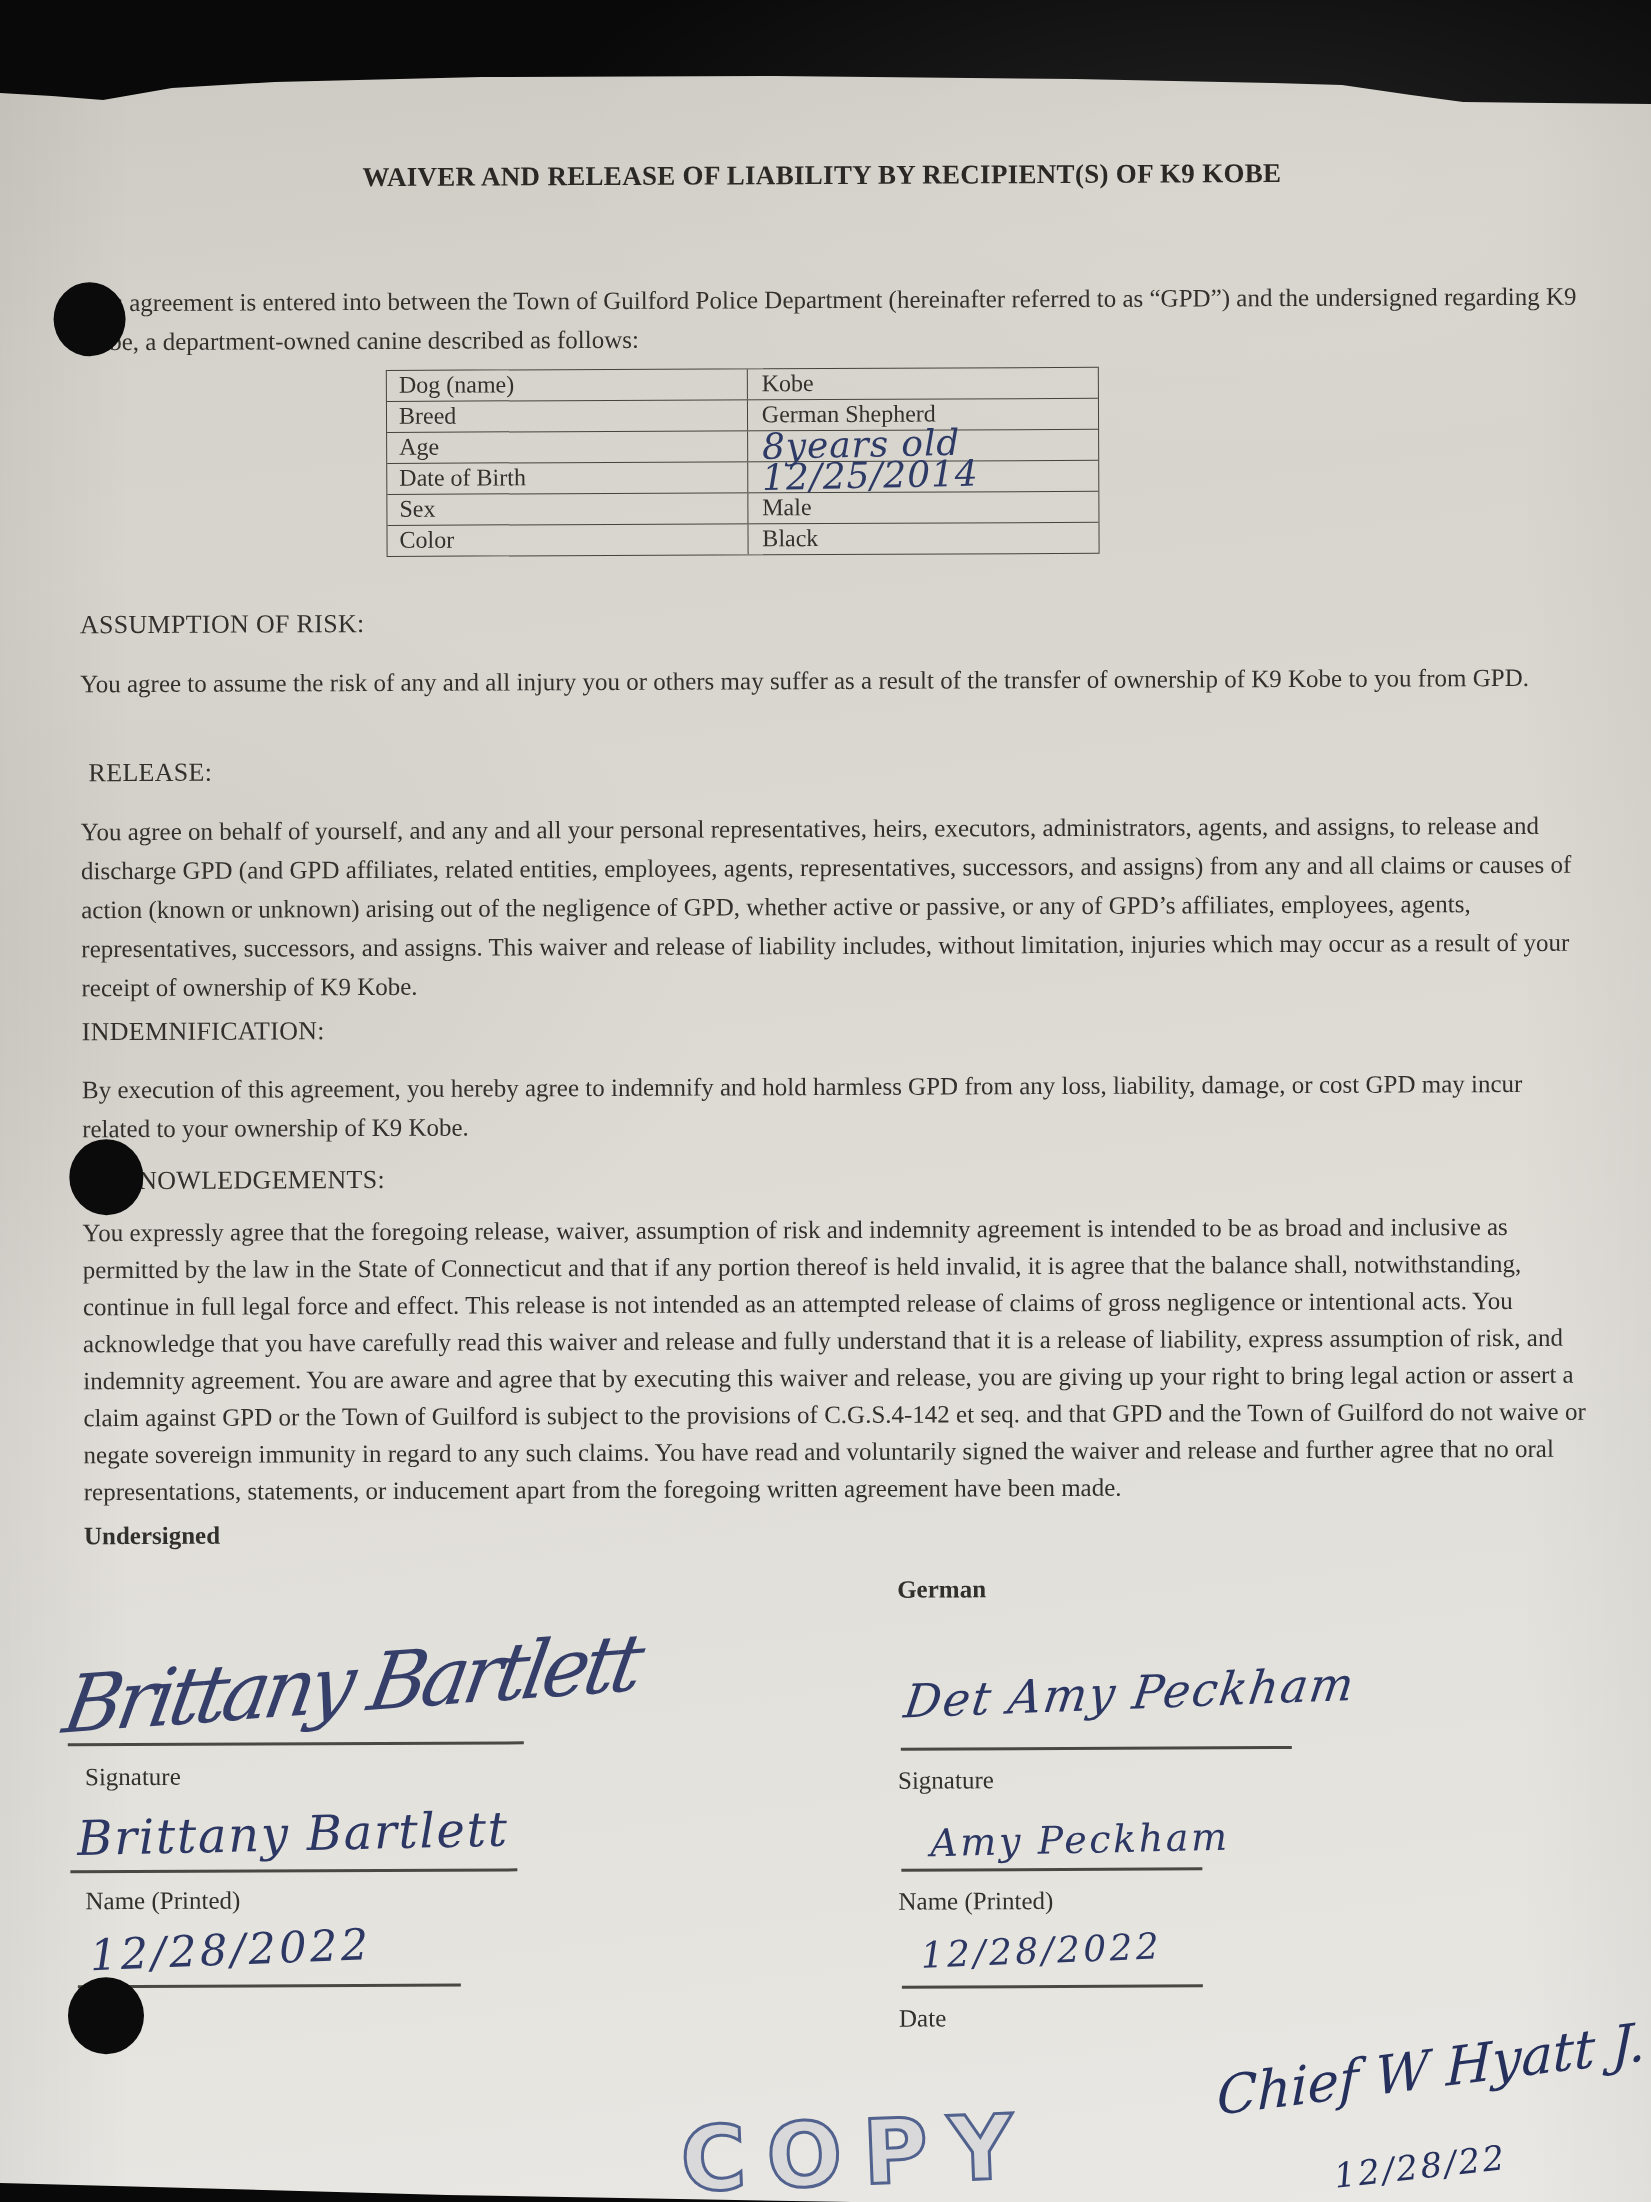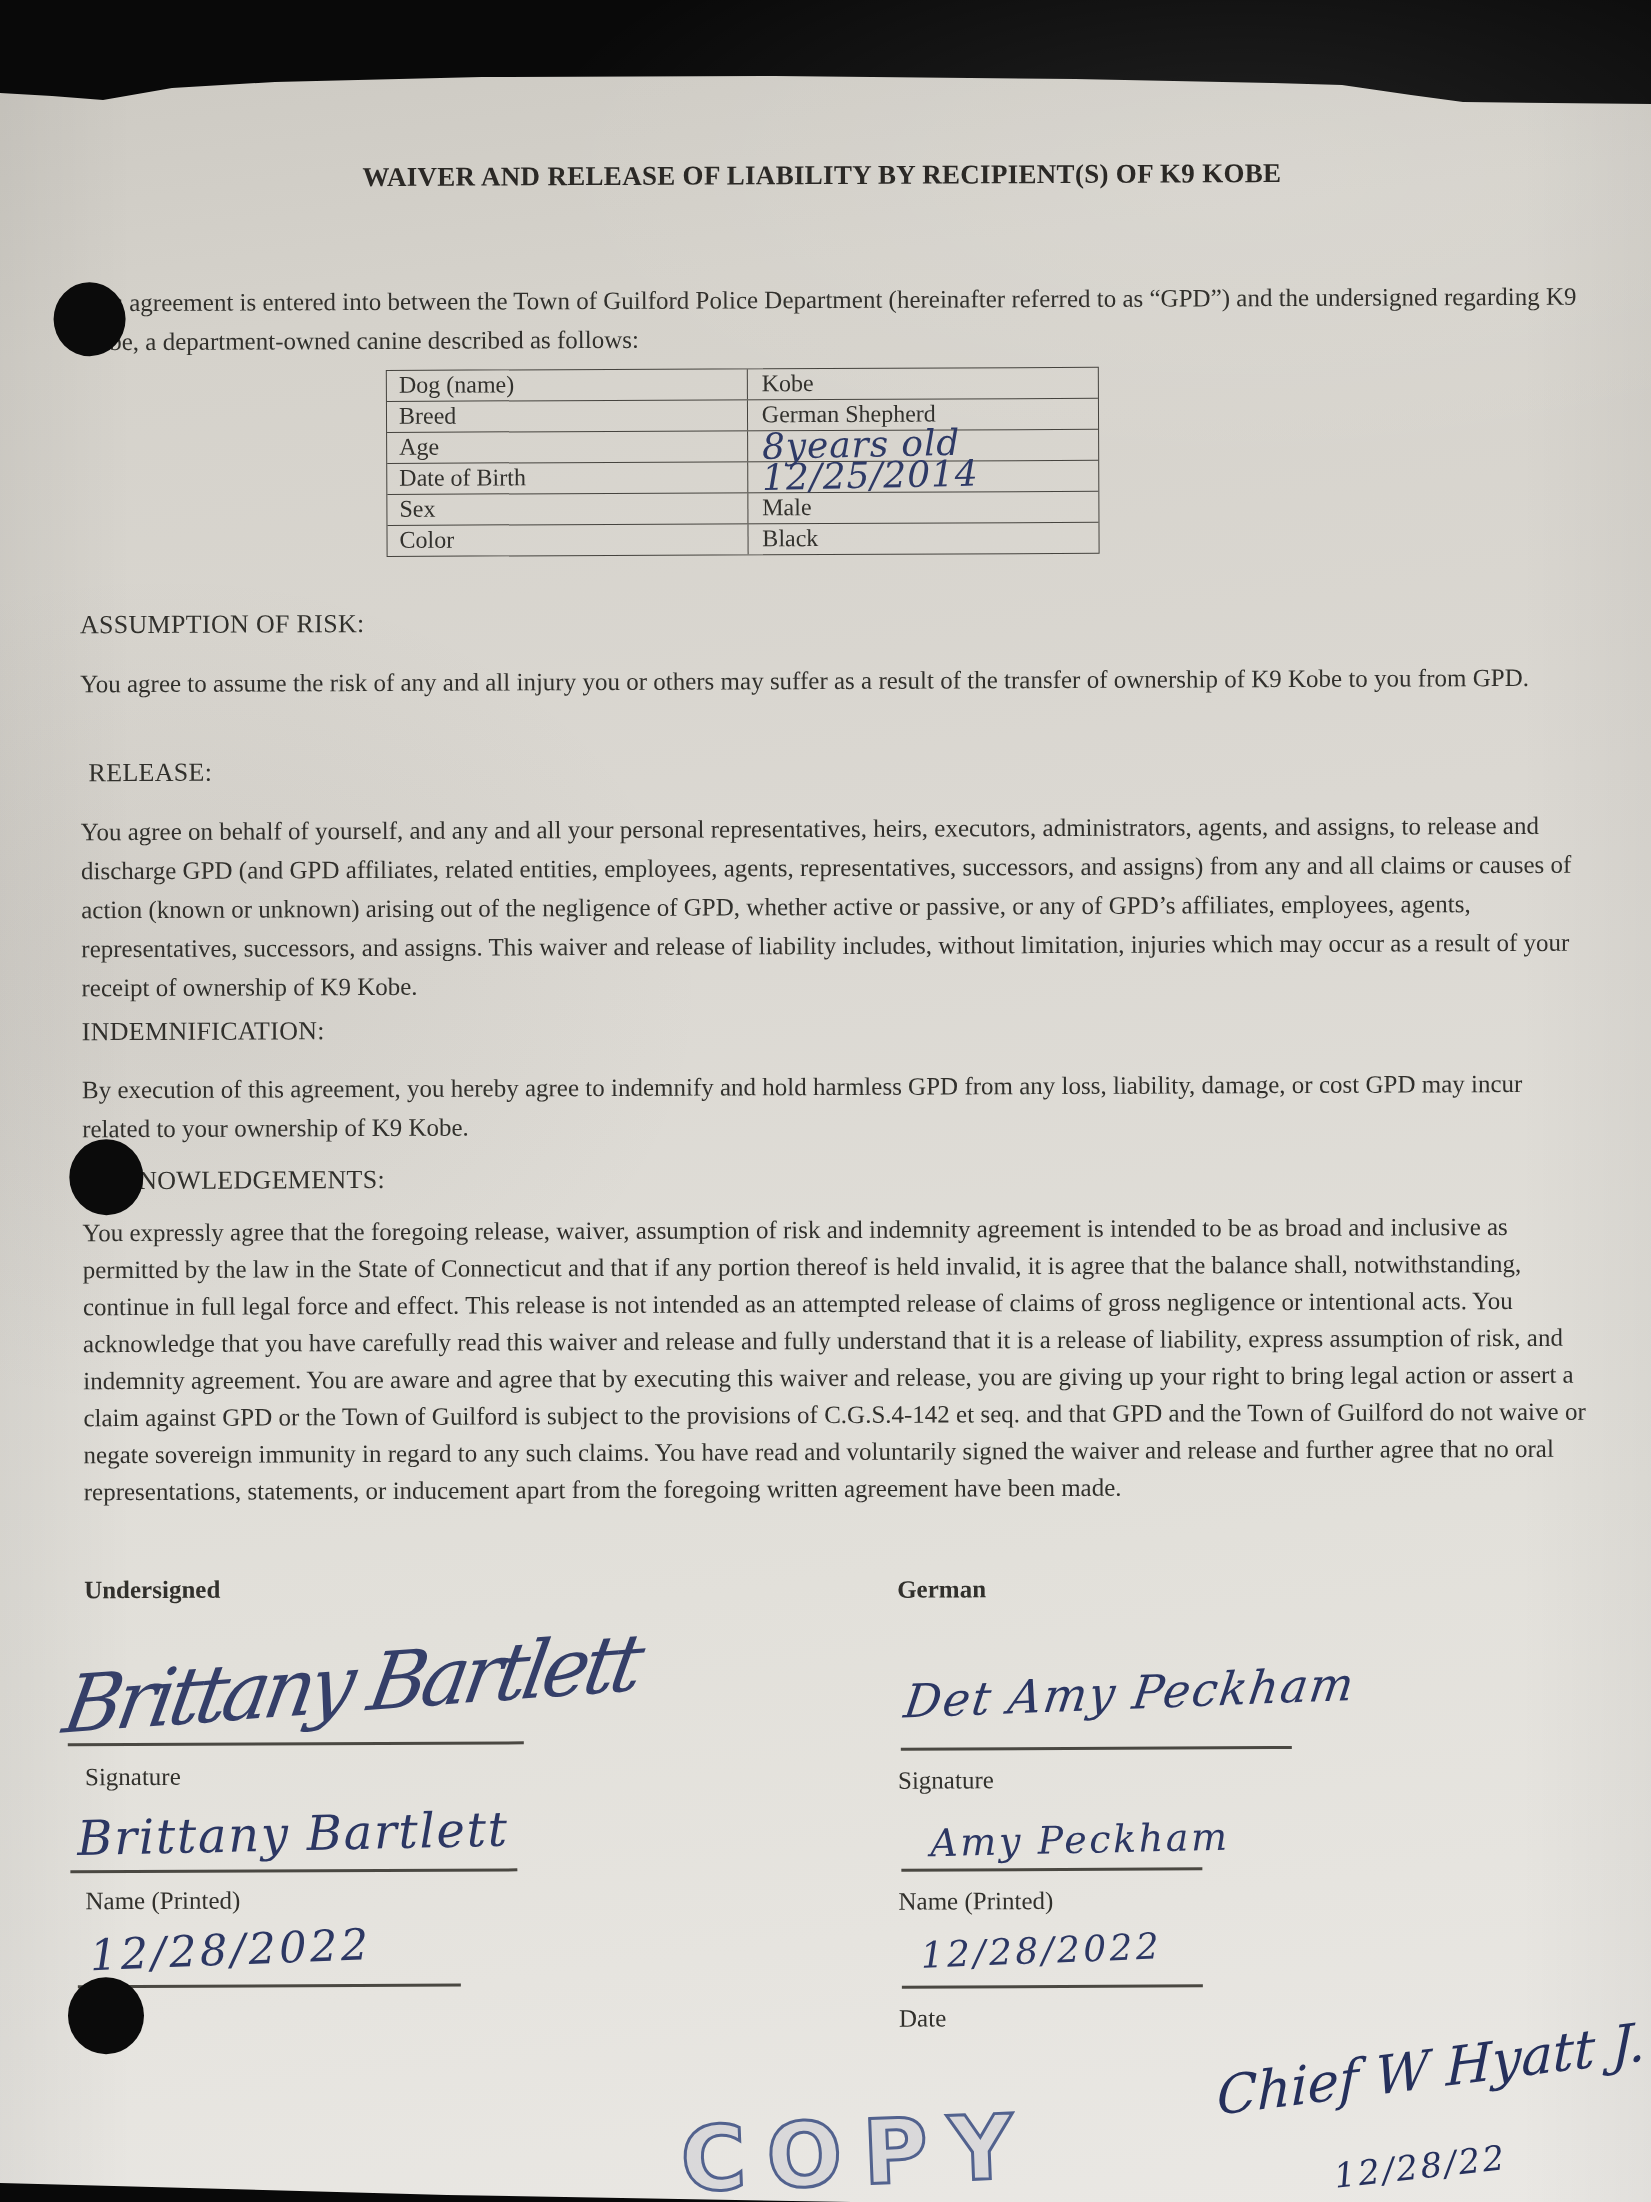--- a/index.html
+++ b/index.html
@@ -124,21 +124,21 @@
 
   <div class="abs sec-head" style="left:82px;top:755px;margin-left:8px;">RELEASE:</div>
   <div class="abs body-text" style="left:82px;top:809px;width:1501px;">You agree on behalf of yourself, and any and all your personal representatives, heirs, executors, administrators, agents, and assigns, to release and discharge GPD (and GPD affiliates, related entities, employees, agents, representatives, successors, and assigns) from any and all claims or causes of action (known or unknown) arising out of the negligence of GPD, whether active or passive, or any of GPD’s affiliates, employees, agents, representatives, successors, and assigns.  This waiver and release of liability includes, without limitation, injuries which may occur as a result of your receipt of ownership of K9 Kobe.</div>
 
   <div class="abs sec-head" style="left:82px;top:1014px;">INDEMNIFICATION:</div>
   <div class="abs body-text" style="left:82px;top:1067px;width:1501px;">By execution of this agreement, you hereby agree to indemnify and hold harmless GPD from any loss, liability, damage, or cost GPD may incur related to your ownership of K9 Kobe.</div>
 
   <div class="abs sec-head" style="left:82px;top:1163px;">ACKNOWLEDGEMENTS:</div>
   <div class="abs body-text" style="left:82px;top:1211px;width:1506px;line-height:37px;">You expressly agree that the foregoing release, waiver, assumption of risk and indemnity agreement is intended to be as broad and inclusive as permitted by the law in the State of Connecticut and that if any portion thereof is held invalid, it is agree that the balance shall, notwithstanding, continue in full legal force and effect.  This release is not intended as an attempted release of claims of gross negligence or intentional acts.  You acknowledge that you have carefully read this waiver and release and fully understand that it is a release of liability, express assumption of risk, and indemnity agreement.  You are aware and agree that by executing this waiver and release, you are giving up your right to bring legal action or assert a claim against GPD or the Town of Guilford is subject to the provisions of C.G.S.4-142 et seq. and that GPD and the Town of Guilford do not waive or negate sovereign immunity in regard to any such claims.  You have read and voluntarily signed the waiver and release and further agree that no oral representations, statements, or inducement apart from the foregoing written agreement have been made.</div>
 
-  <div class="abs label bold" style="left:82px;top:1573px;text-align:right;">Undersigned</div>
+  <div class="abs label bold" style="left:82px;top:1519px;text-align:right;">Undersigned</div>
   <div class="abs script scrawl-left">Brittany Bartlett</div>
   <div class="abs sig-line" style="left:65px;top:1740px;width:456px;"></div>
   <div class="abs label" style="left:82px;top:1760px;">Signature</div>
   <div class="abs script printed-left">Brittany Bartlett</div>
   <div class="abs sig-line" style="left:67px;top:1867px;width:447px;"></div>
   <div class="abs label" style="left:82px;top:1884px;">Name (Printed)</div>
   <div class="abs script date-left">12/28/2022</div>
   <div class="abs sig-line" style="left:74px;top:1982px;width:383px;"></div>
   <div class="abs label" style="left:82px;top:2001px;">Date</div>
 

